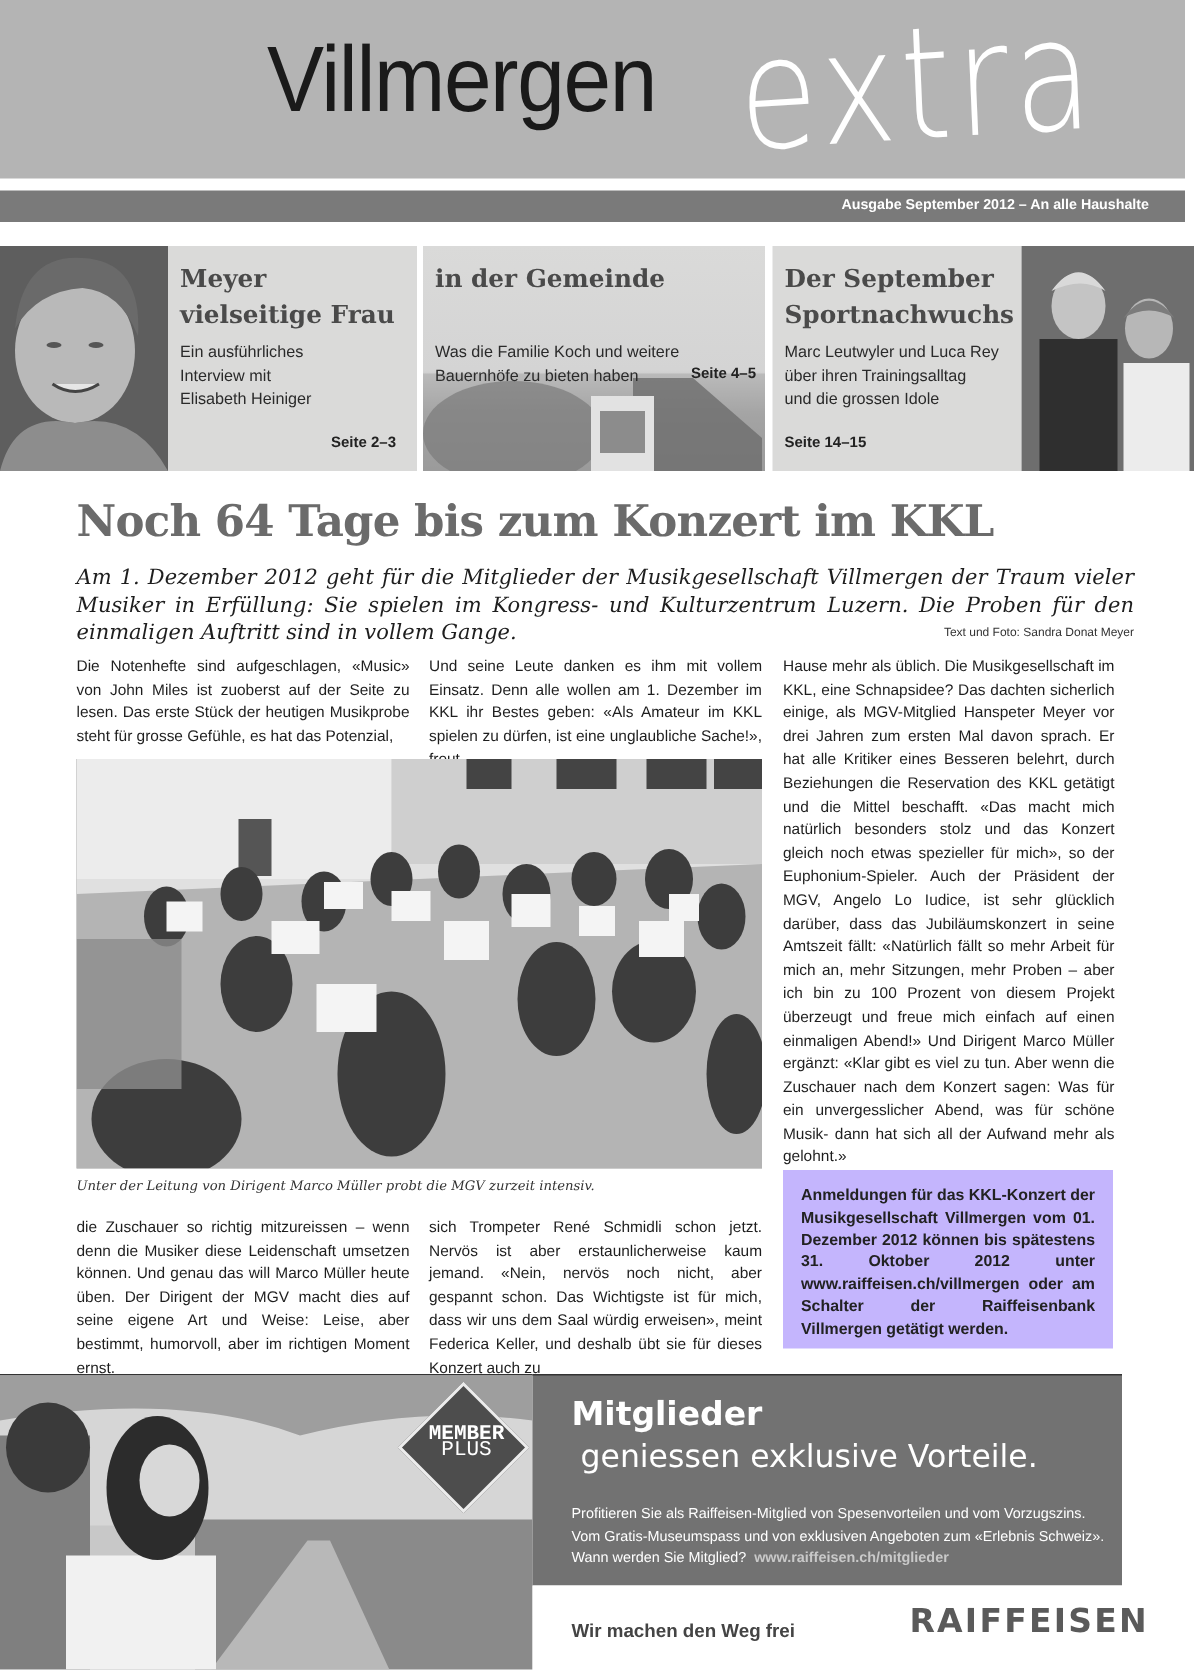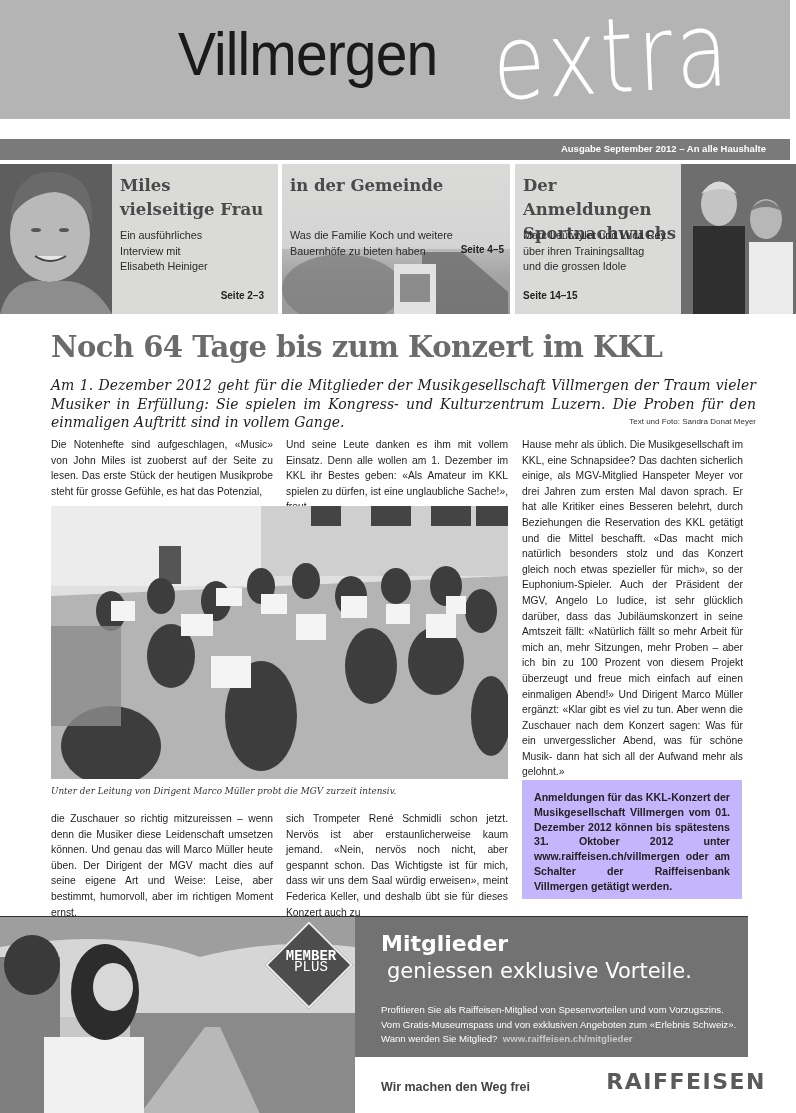--- a/index.html
+++ b/index.html
@@ -3,21 +3,21 @@
 <meta charset="utf-8">
 <style>
   * { box-sizing: border-box; margin: 0; padding: 0; }
   html, body { width: 796px; height: 1113px; background: #ffffff; overflow: hidden; }
   body { position: relative; font-family: "DejaVu Sans", sans-serif; color: #1e1e1e; }
 
   
   .masthead { position: absolute; left: 0; top: 0; width: 790px; height: 119px; background: #b4b4b4; }
   .mast-title { position: absolute; left: 178px; top: 18px; font-family: "Liberation Sans", sans-serif; font-size: 62px; letter-spacing: -1px; color: #1a1a1a; transform: scaleX(0.92); transform-origin: left top; }
   .mast-extra { position: absolute; left: 490px; top: 2px; font-family: "DejaVu Sans", sans-serif; font-size: 104px; font-weight: 300; color: #ffffff; letter-spacing: 4px; transform: scaleX(0.82) rotate(-3deg); transform-origin: left top; line-height: 1.2; }
-  .issue-bar { position: absolute; left: 0; top: 127px; width: 790px; height: 21px; background: #7a7a7a; margin-top: 12px; }
+  .issue-bar { position: absolute; left: 0; top: 127px; width: 790px; height: 21px; background: #7a7a7a; }
   .issue-text { position: absolute; right: 24px; top: 4px; font-family: "Liberation Sans", sans-serif; font-size: 9.5px; font-weight: bold; color: #ffffff; }
 
   
   .teaser-row { position: absolute; top: 164px; left: 0; width: 796px; height: 150px; }
   .teaser-photo { position: absolute; top: 0; height: 150px; background: #8a8a8a; overflow: hidden; }
   .teaser-box { position: absolute; top: 0; height: 150px; background: #dadad9; }
   .teaser-title { position: absolute; left: 8px; top: 10px; font-family: "DejaVu Serif", serif; font-weight: bold; font-size: 16.5px; line-height: 24px; color: #4a4a4a; }
   .teaser-desc { position: absolute; left: 8px; font-family: "Liberation Sans", sans-serif; font-size: 10.8px; line-height: 15.5px; color: #2a2a2a; }
   .teaser-page { position: absolute; font-family: "Liberation Sans", sans-serif; font-size: 10px; font-weight: bold; color: #222; }
 
@@ -68,21 +68,21 @@
       <ellipse cx="50" cy="70" rx="40" ry="48" fill="#b9b9b9"></ellipse>
       <path d="M10 55 Q15 5 55 8 Q95 10 92 60 Q80 30 55 28 Q25 30 10 55Z" fill="#6a6a6a"></path>
       <path d="M0 150 Q10 110 50 118 Q90 110 112 150Z" fill="#8d8d8d"></path>
       <ellipse cx="36" cy="66" rx="5" ry="2" fill="#555"></ellipse>
       <ellipse cx="64" cy="66" rx="5" ry="2" fill="#555"></ellipse>
       <path d="M35 92 Q50 102 66 92" stroke="#444" stroke-width="2" fill="#e6e6e6"></path>
     </svg>
   </div>
   <div class="teaser-box" style="left:112px;width:166px;">
     <div class="teaser-title">
-      <div>Miles</div>
+      <div>Meyer</div>
       <div>vielseitige Frau</div>
     </div>
     <div class="teaser-desc" style="top:64px;">
       <div>Ein ausführliches</div>
       <div>Interview mit</div>
       <div>Elisabeth Heiniger</div>
     </div>
     <div class="teaser-page" style="right:14px;top:126px;">Seite 2–3</div>
   </div>
 
@@ -99,21 +99,21 @@
     </div>
     <div class="teaser-desc" style="top:64px;">
       <div>Was die Familie Koch und weitere</div>
       <div>Bauernhöfe zu bieten haben</div>
     </div>
     <div class="teaser-page" style="right:6px;top:80px;">Seite 4–5</div>
   </div>
 
   <div class="teaser-box" style="left:515px;width:166px;">
     <div class="teaser-title">
-      <div>Der Anmeldungen</div>
+      <div>Der September</div>
       <div>Sportnachwuchs</div>
     </div>
     <div class="teaser-desc" style="top:64px;">
       <div>Marc Leutwyler und Luca Rey</div>
       <div>über ihren Trainingsalltag</div>
       <div>und die grossen Idole</div>
     </div>
     <div class="teaser-page" style="left:8px;top:126px;">Seite 14–15</div>
   </div>
   <div class="teaser-photo" style="left:681px;width:115px;">

